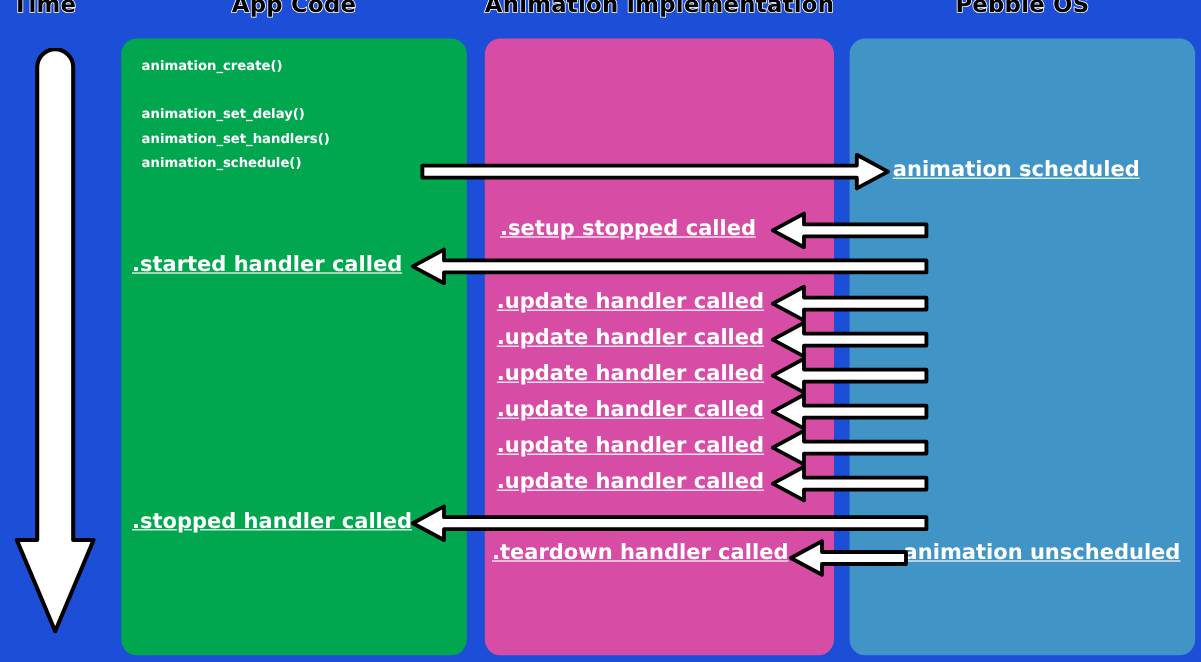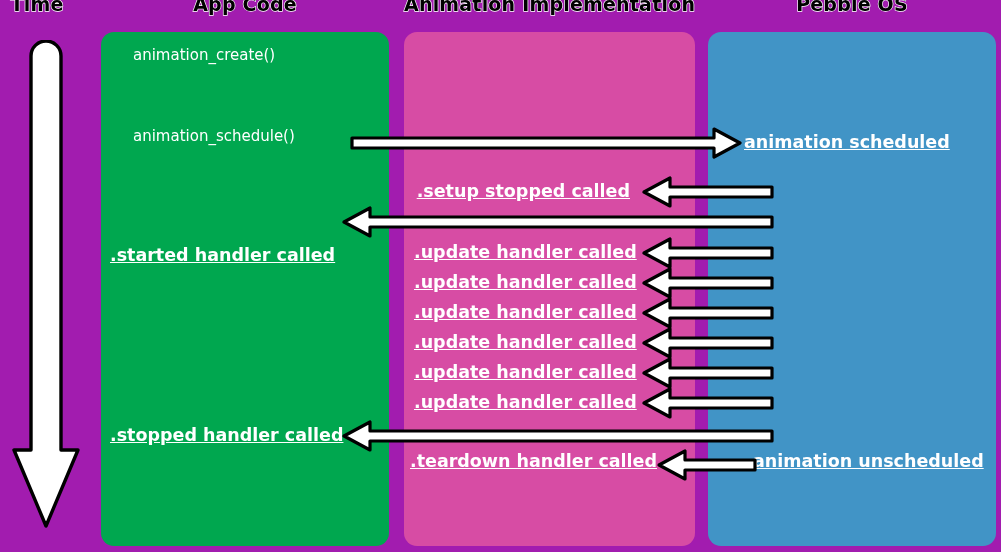--- a/index.html
+++ b/index.html
@@ -10,21 +10,21 @@
   body {
     width: 1001px;
     height: 552px;
     overflow: hidden;
     font-family: "DejaVu Sans", "Liberation Sans", sans-serif;
   }
   #stage {
     position: relative;
     width: 1001px;
     height: 552px;
-    background: #a21caf;
+    background: #1d4ed8;
   }
 
   
   .col-header {
     position: absolute;
     top: -7px;
     font-size: 19px;
     font-weight: bold;
     color: #000000;
     letter-spacing: 0.2px;
@@ -67,26 +67,25 @@
     z-index: 3;
     line-height: 1;
     text-decoration: underline;
   }
   .lane-text.right-aligned {
     text-align: right;
   }
   .code-block {
     position: absolute;
     color: #ffffff;
-    font-weight: normal;
-    font-size: 15px;
+    font-weight: bold;
+    font-size: 11px;
     line-height: 20.2px;
     z-index: 3;
     white-space: pre;
-    margin-left: 15px;
   }
 </style>
 </head>
 <body>
 
 <div id="stage">
 
   <div class="col-header" style="left:0px; width:74px;">Time</div>
 
   <div class="col-header" style="left:101px; width:288px;">App Code</div>
@@ -107,21 +106,21 @@
                A 15 15 0 0 1 53 16
                L 53 410
                L 70 410
                L 38 486
                L 6 410
                L 23 410
                Z" fill="#ffffff" stroke="#000000" stroke-width="3.4" stroke-linejoin="round"></path>
     </svg>
   </div>
 
-  <div class="code-block" style="left:118px; top:45px;"><span>animation_create()</span><br><br><br><br><span>animation_schedule()</span></div>
+  <div class="code-block" style="left:118px; top:45px;"><span>animation_create()</span><br><br><span>animation_set_delay()</span><br><span>animation_set_handlers()</span><br><span>animation_schedule()</span></div>
 
   <div class="flow-arrow" style="left:348px; top:126px; width:396px; height:34px;">
     <svg width="396" height="34" viewBox="0 0 396 34" xmlns="http://www.w3.org/2000/svg">
       <path d="M 4 12
                L 366 12
                L 366 3
                L 392 17
                L 366 31
                L 366 22
                L 4 22
@@ -149,21 +148,21 @@
       <path d="M 30 3
                L 30 12
                L 432 12
                L 432 22
                L 30 22
                L 30 31
                L 4 17
                Z" fill="#ffffff" stroke="#000000" stroke-width="3.2" stroke-linejoin="round"></path>
     </svg>
   </div>
-  <div class="lane-text right-aligned" style="left:110px; top:213px; width:220px;margin-top:34px;">.started handler called</div>
+  <div class="lane-text right-aligned" style="left:110px; top:213px; width:220px;">.started handler called</div>
 
   <div class="flow-arrow" style="left:640px; top:236px; width:136px; height:34px;">
     <svg width="136" height="34" viewBox="0 0 136 34" xmlns="http://www.w3.org/2000/svg">
       <path d="M 30 3 L 30 12 L 132 12 L 132 22 L 30 22 L 30 31 L 4 17 Z" fill="#ffffff" stroke="#000000" stroke-width="3.2" stroke-linejoin="round"></path>
     </svg>
   </div>
   <div class="lane-text right-aligned" style="left:414px; top:244px; width:216px;">.update handler called</div>
 
   <div class="flow-arrow" style="left:640px; top:266px; width:136px; height:34px;">
     <svg width="136" height="34" viewBox="0 0 136 34" xmlns="http://www.w3.org/2000/svg">

